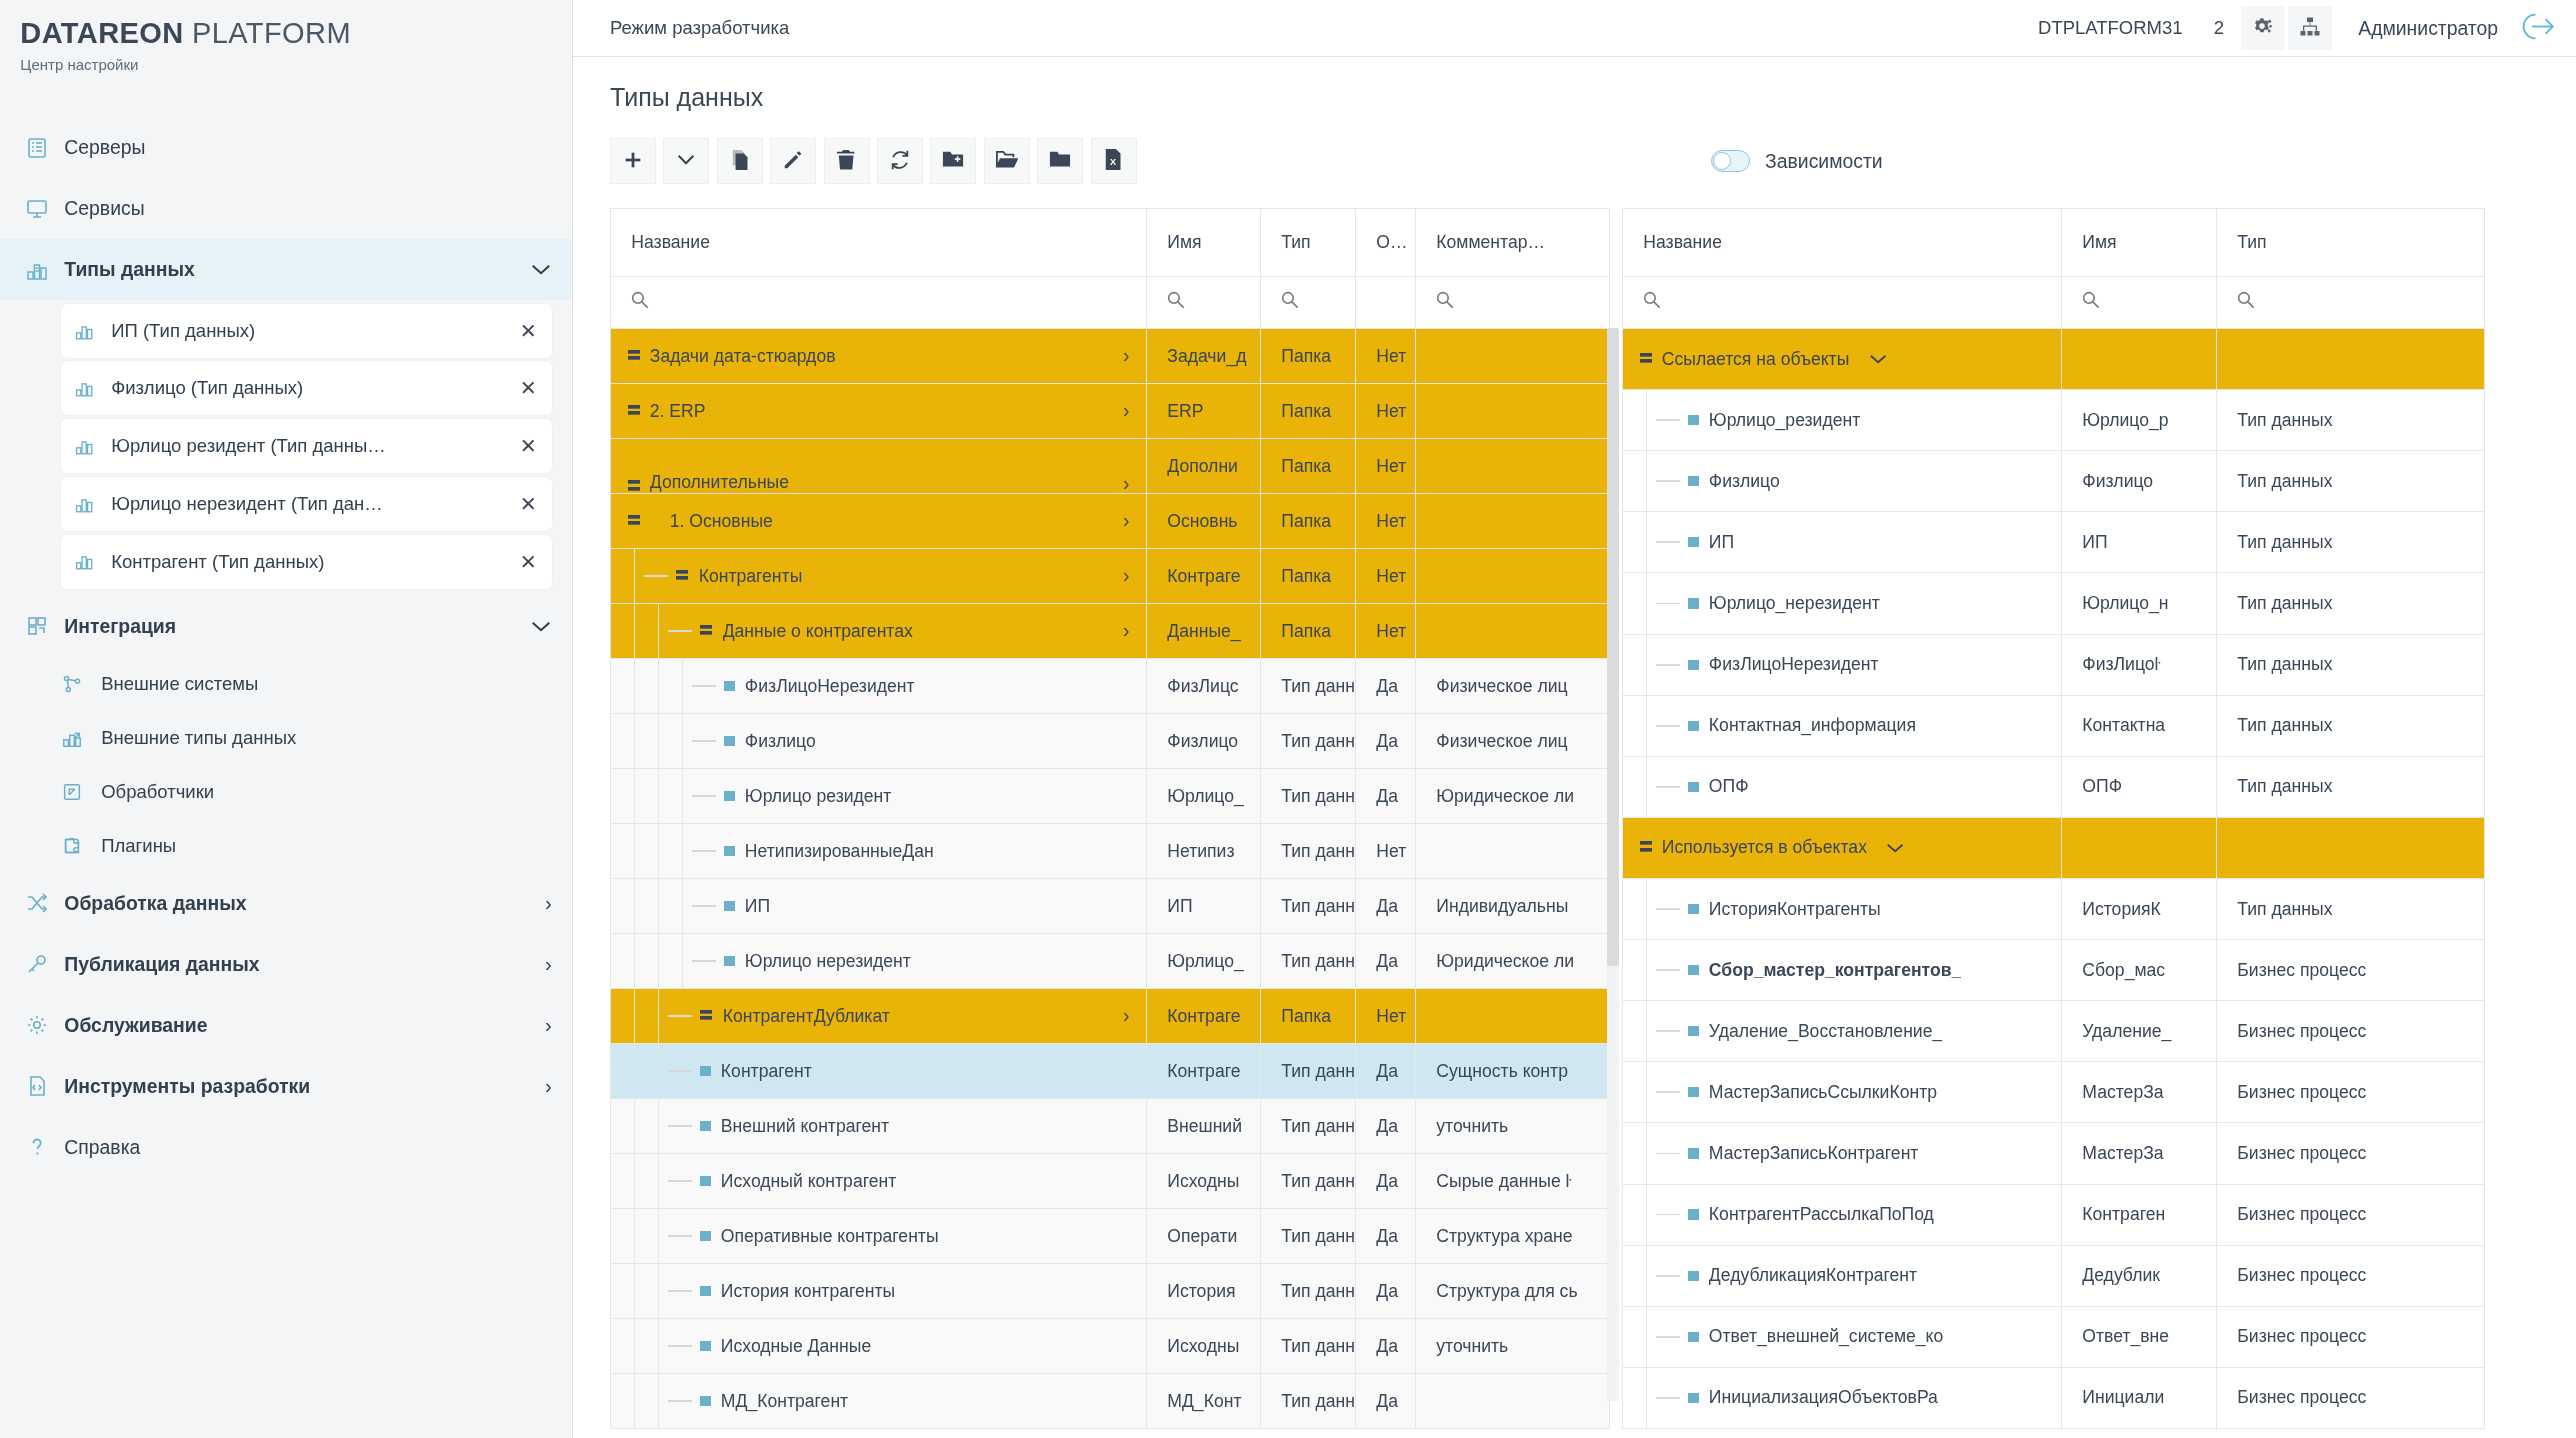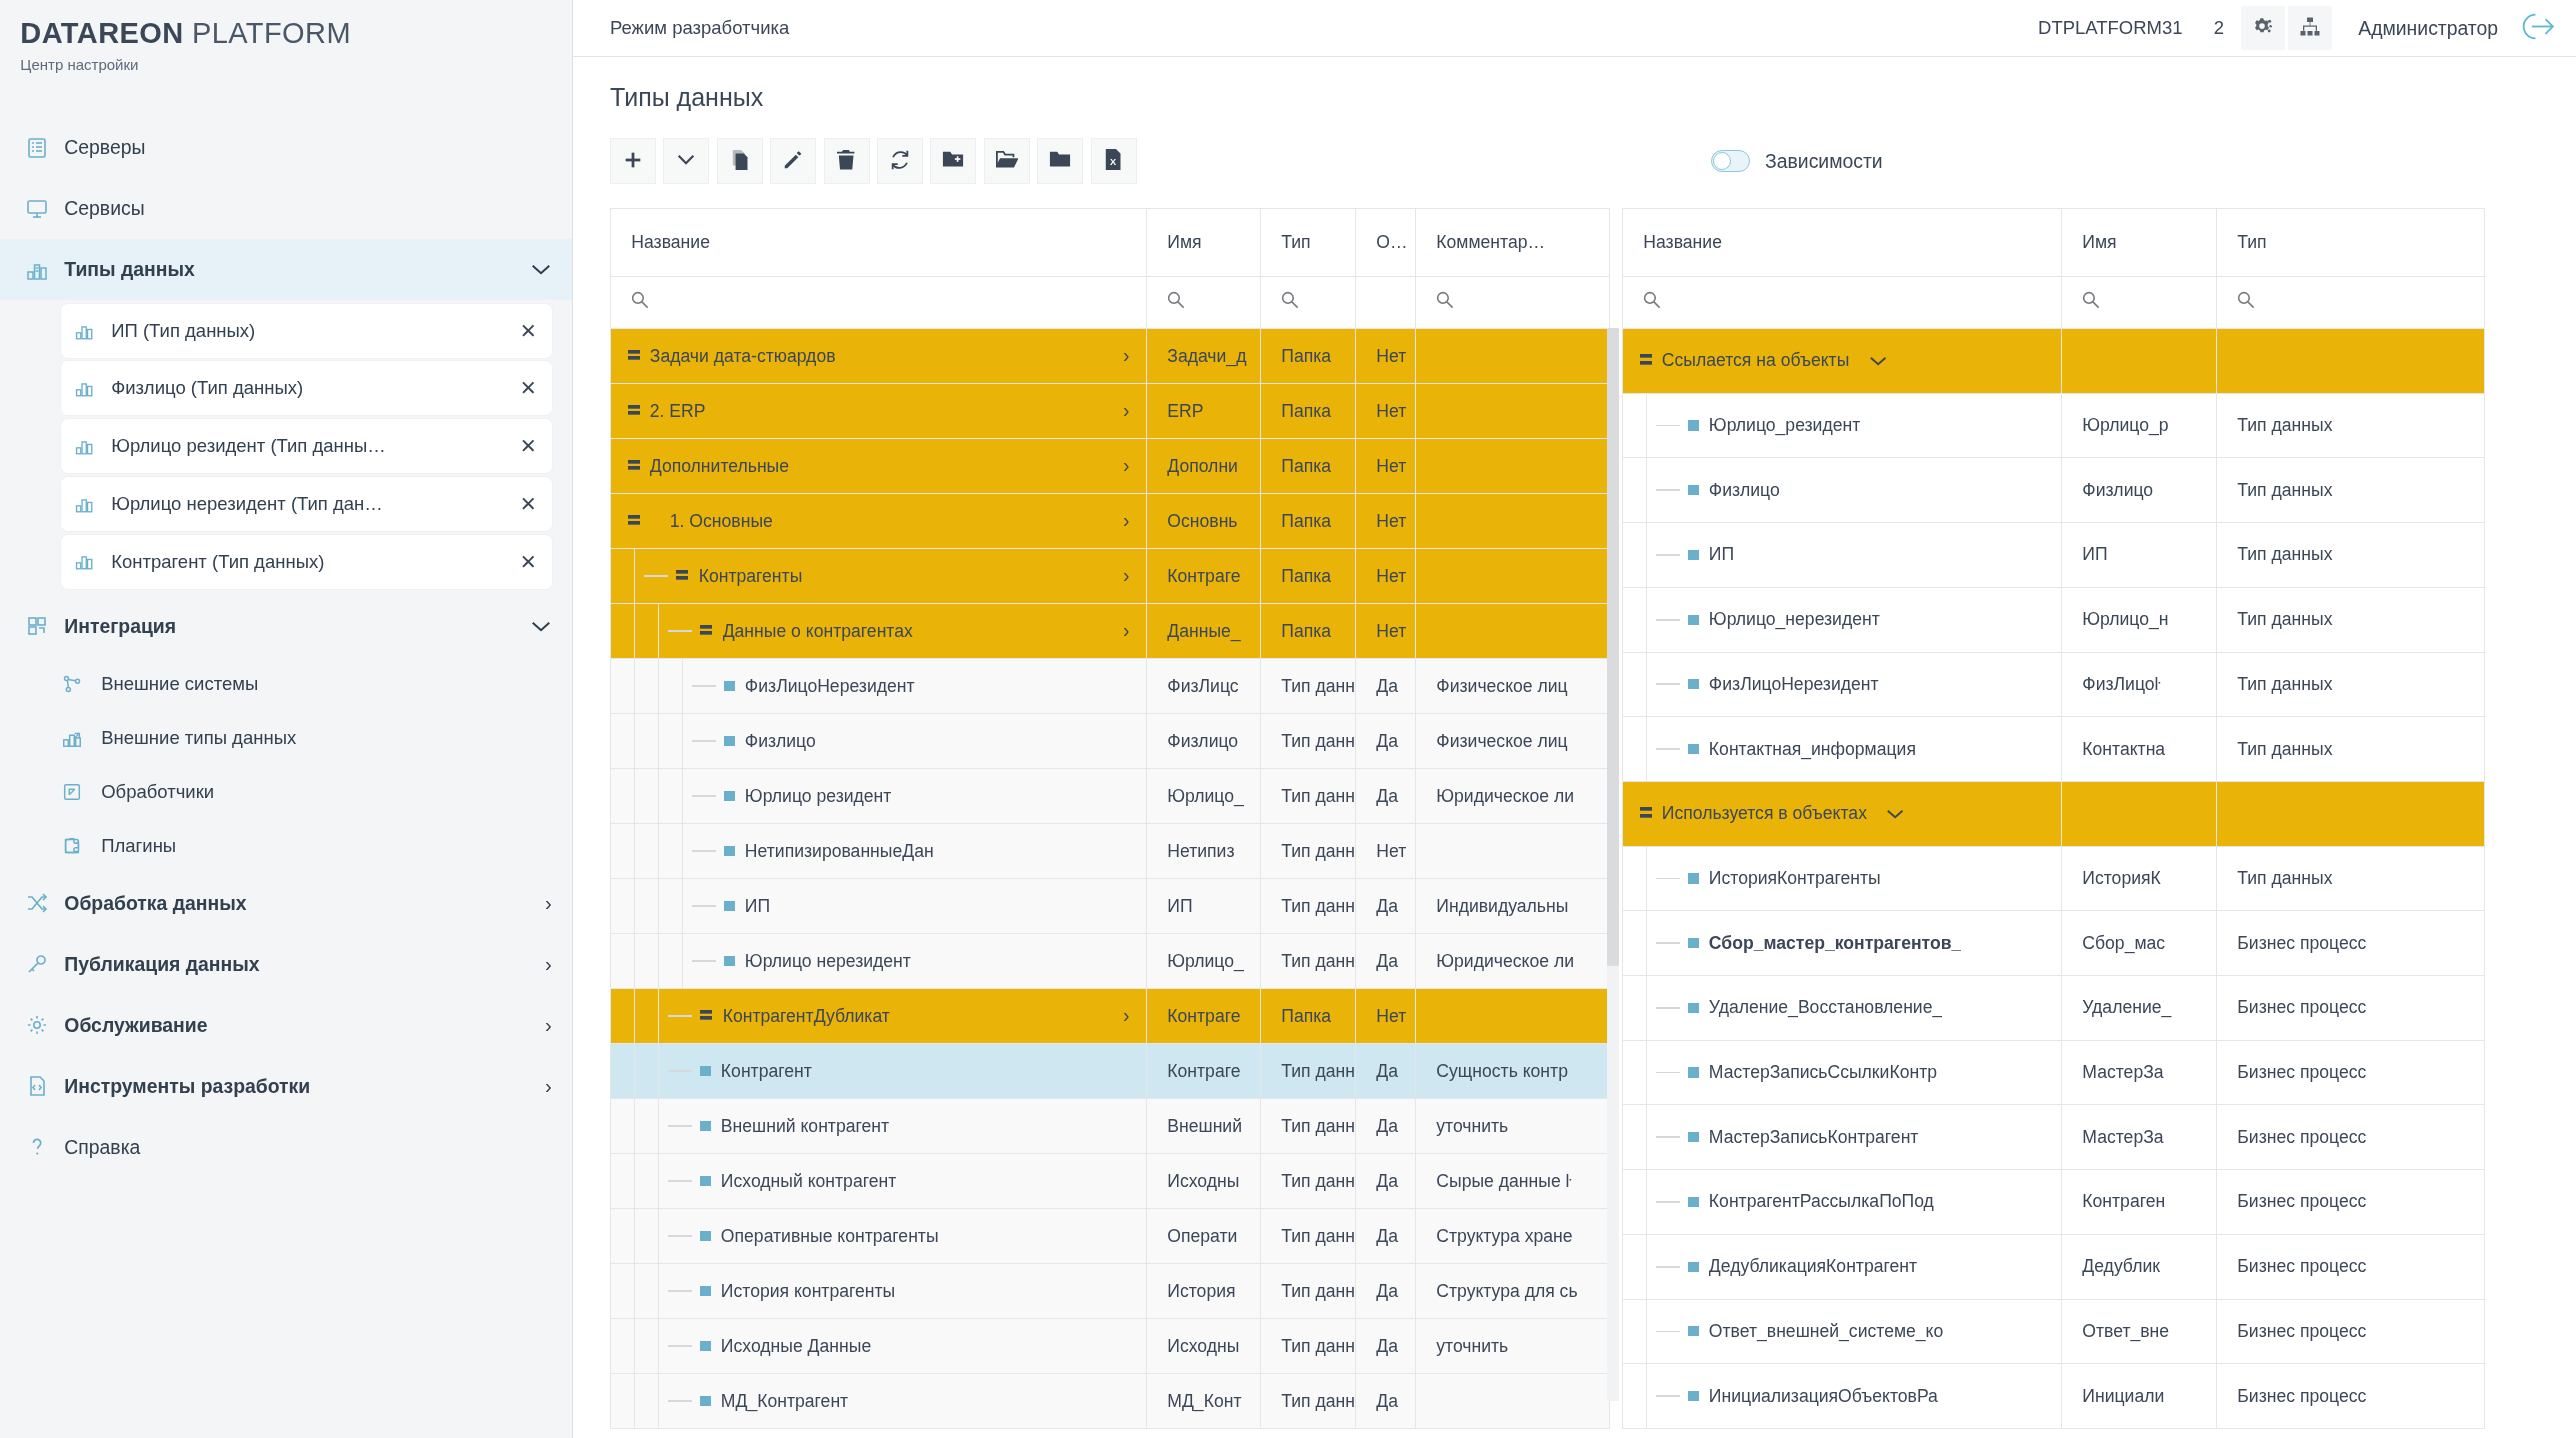--- a/index.html
+++ b/index.html
@@ -614,21 +614,21 @@
               </td>
               <td>
                 <div class="cellpad" style="overflow: hidden; white-space: nowrap;">Нет</div>
               </td>
               <td>
                 <div class="cellpad" style="overflow: hidden; white-space: nowrap;"></div>
               </td>
             </tr>
             <tr class="lvl0">
               <td colspan="4">
-                <div class="treecell" style="padding-left: 16.6px;">
+                <div class="treecell" style="padding-left: 16.6px; align-items: flex-end;">
                   <span class="gicon-folder"></span>
                   <span class="tlabel">Дополнительные</span>
                   <span class="chev-right">›</span>
                 </div>
               </td>
               <td>
                 <div class="cellpad" style="overflow: hidden; white-space: nowrap;">Дополни</div>
               </td>
               <td>
                 <div class="cellpad" style="overflow: hidden; white-space: nowrap;">Папка</div>
@@ -1179,20 +1179,36 @@
                   <span class="tlabel">Контактная_информация</span>
                 </div>
               </td>
               <td>
                 <div class="cellpad" style="overflow: hidden; white-space: nowrap;">Контактнa</div>
               </td>
               <td>
                 <div class="cellpad" style="overflow: hidden; white-space: nowrap;">Тип данных</div>
               </td>
             </tr>
+            <tr class="leaf">
+              <td class="indent-cell"></td>
+              <td colspan="1">
+                <div class="treecell" style="padding-left: 9.2px;">
+                  <span class="dash"></span>
+                  <span class="gicon-leaf"></span>
+                  <span class="tlabel">ОПФ</span>
+                </div>
+              </td>
+              <td>
+                <div class="cellpad" style="overflow: hidden; white-space: nowrap;">ОПФ</div>
+              </td>
+              <td>
+                <div class="cellpad" style="overflow: hidden; white-space: nowrap;">Тип данных</div>
+              </td>
+            </tr>
             <tr class="lvl0">
               <td colspan="2">
                 <div class="treecell" style="padding-left: 16.6px;">
                   <span class="gicon-folder"></span>
                   <span class="tlabel">Используется в объектах</span>
                   <span class="chev-down"><svg width="20.3" height="12" viewBox="0 0 22 13" fill="none" stroke="#3b4757" stroke-width="2">
                       <polyline points="3,3 11,10 19,3"></polyline>
                     </svg></span>
                 </div>
               </td>

